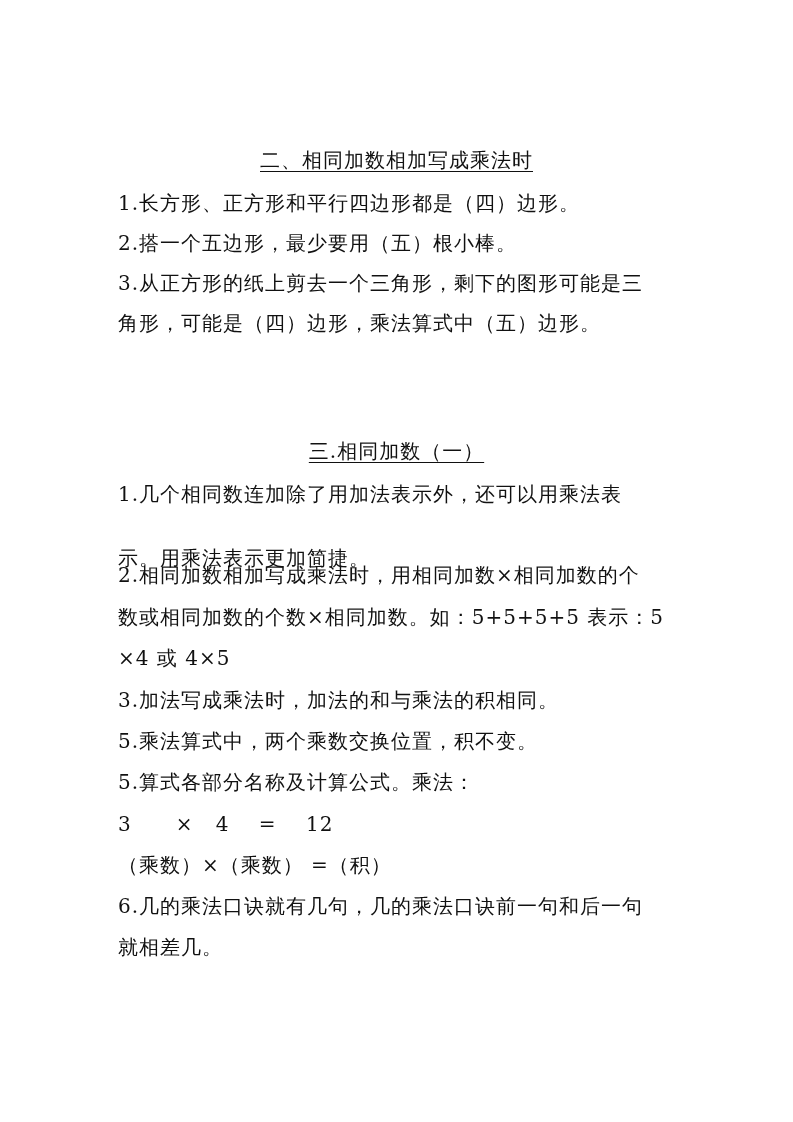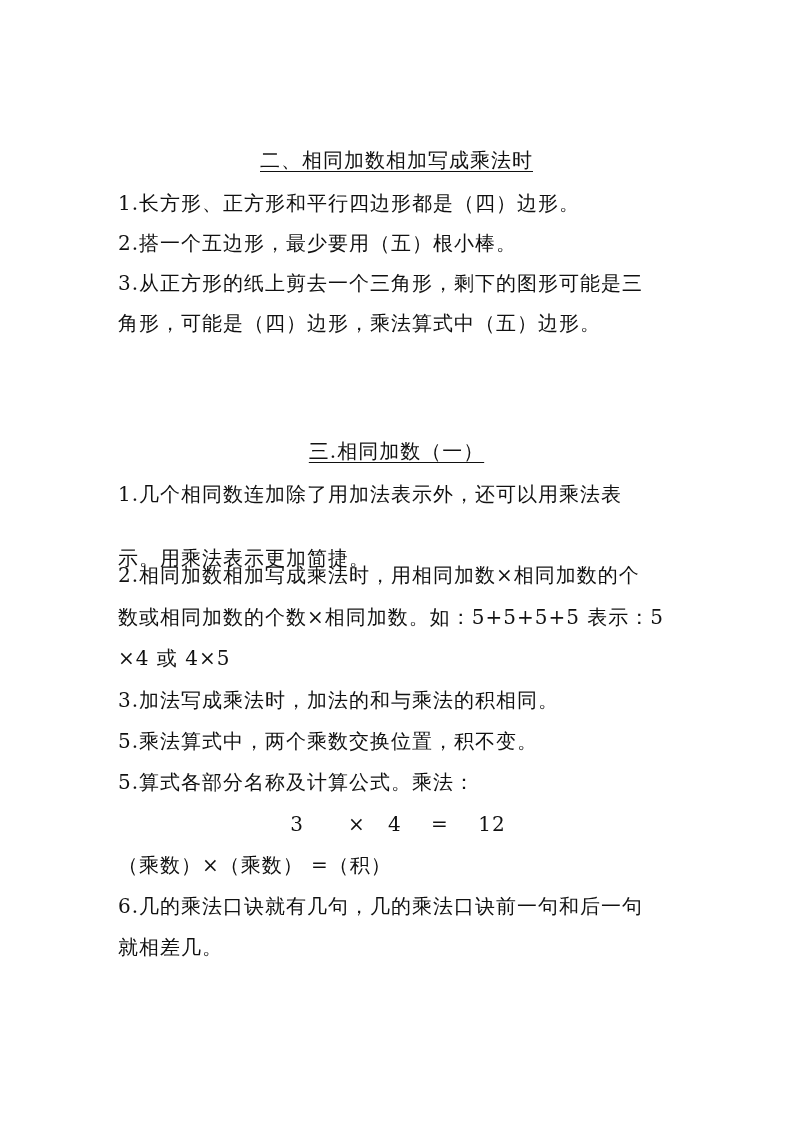--- a/index.html
+++ b/index.html
@@ -11,21 +11,21 @@
   .page { position: absolute; left: 0; top: 0; width: 793px; height: 1122px; }
   .heading {
     position: absolute; left: 0; width: 793px; text-align: center;
     font-size: 20px; line-height: 24px; letter-spacing: 1px;
   }
   .heading span { text-decoration: underline; text-underline-offset: 4px; text-decoration-thickness: 1px; }
   .line {
     position: absolute; left: 118px; width: 560px;
     font-size: 20px; line-height: 24px; white-space: nowrap; letter-spacing: 1px;
   }
-  .formula { white-space: pre; text-align: center; }
+  .formula { white-space: pre; }
 </style>
 </head>
 <body>
 
 <div class="page">
   <div class="heading" style="top:148px;">
     <span>二、相同加数相加写成乘法时</span>
   </div>
   <div class="line" style="top:191px;">1.长方形、正方形和平行四边形都是（四）边形。</div>
   <div class="line" style="top:231px;">2.搭一个五边形，最少要用（五）根小棒。</div>

